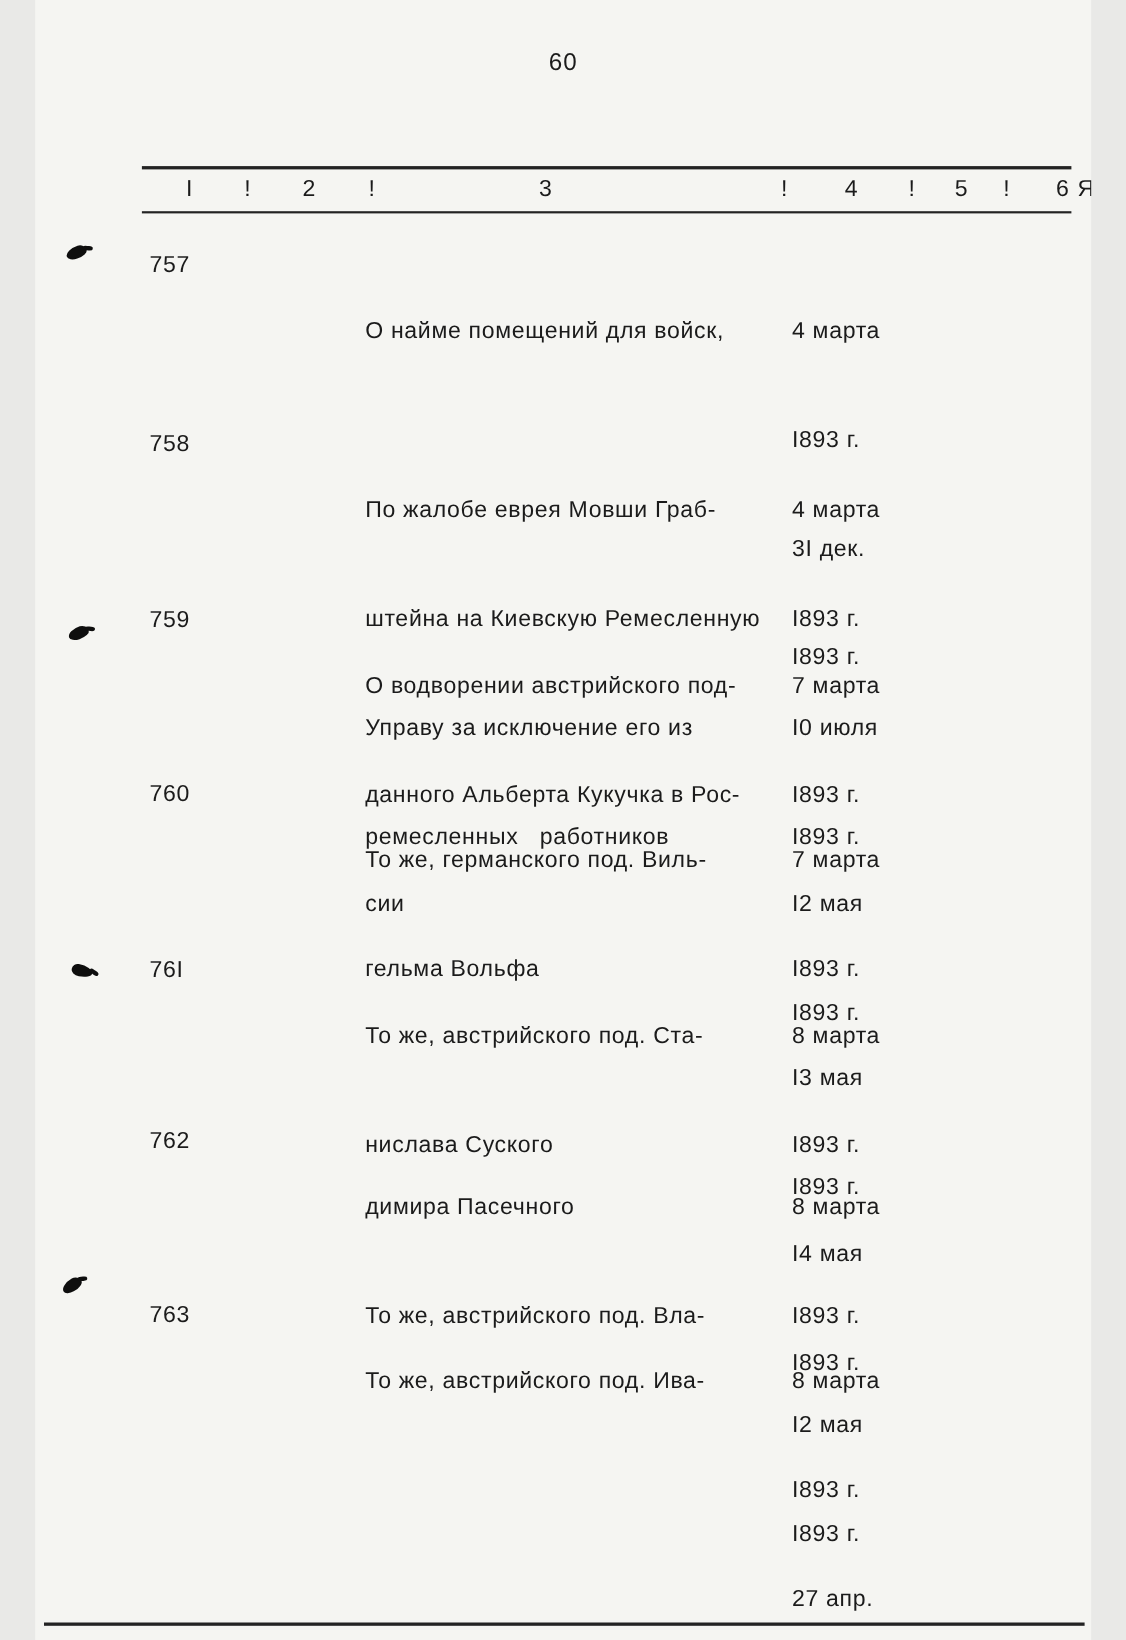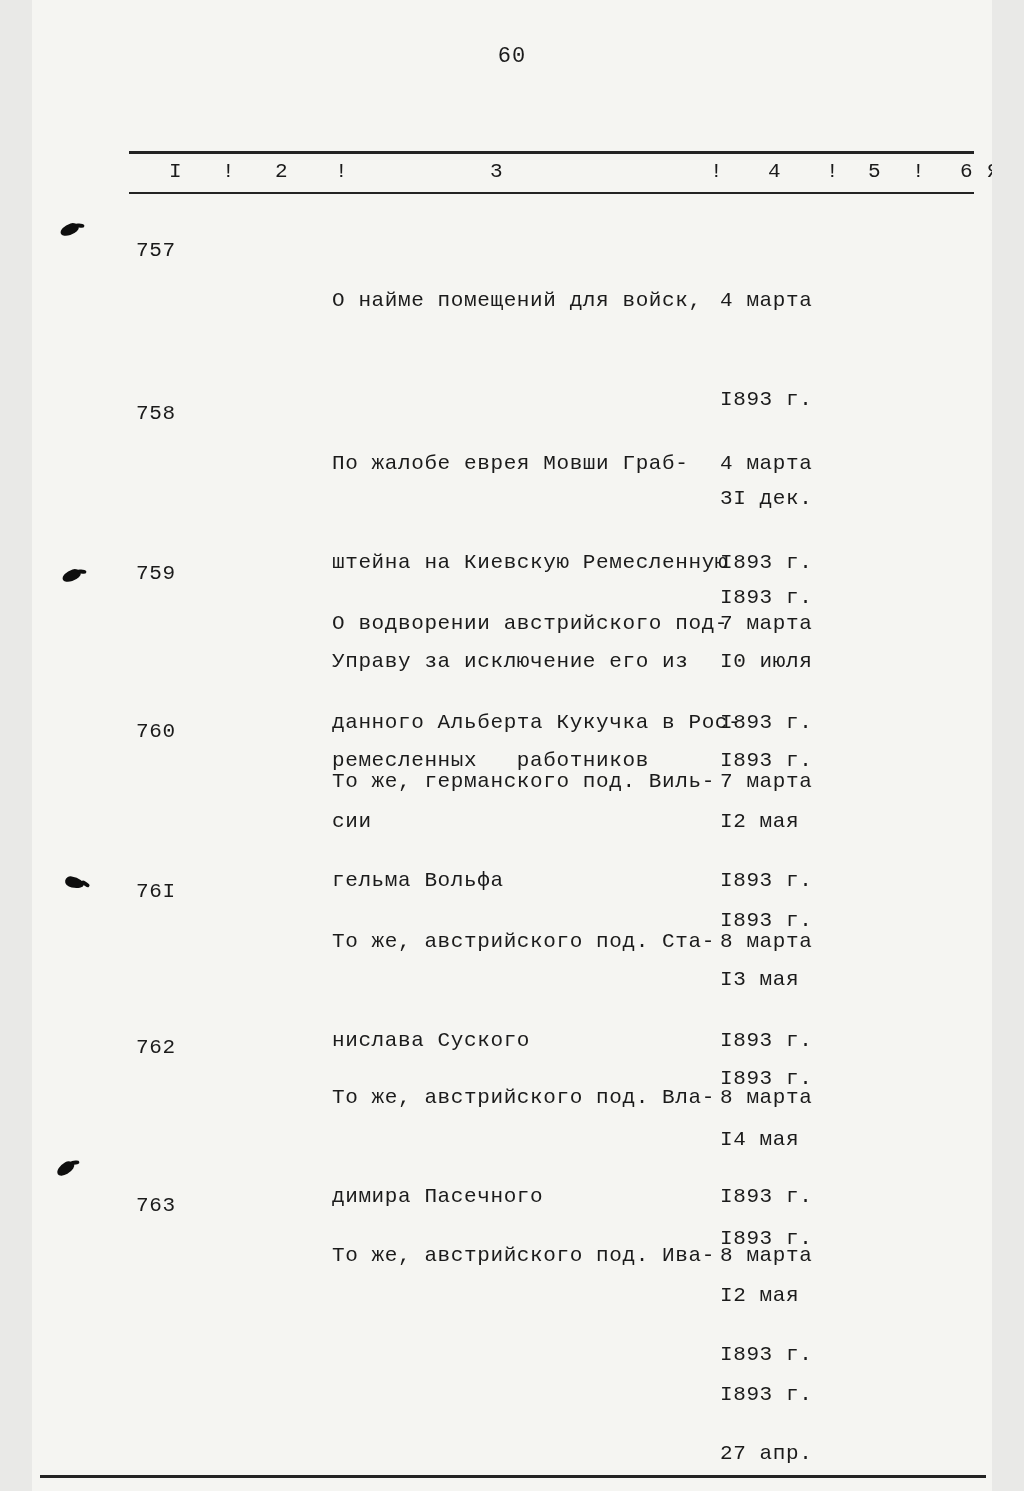--- a/index.html
+++ b/index.html
@@ -7,21 +7,21 @@
     padding: 0;
     background: #e9e9e7;
   }
   .page {
     position: relative;
     width: 960px;
     height: 1491px;
     margin: 0 auto;
     background: #f5f5f2;
     overflow: hidden;
-    font-family: Liberation Mono, monospace;
+    font-family: Liberation Sans, sans-serif;
     color: #1b1b1b;
   }
   .page-number {
     position: absolute;
     top: 44px;
     left: 0;
     width: 100%;
     text-align: center;
     font-size: 22px;
     letter-spacing: 1px;
@@ -67,21 +67,21 @@
     position: absolute;
     left: 0;
     width: 100%;
     font-size: 21px;
     line-height: 33px;
     letter-spacing: 0.6px;
   }
   .col-num {
     position: absolute;
     left: 104px;
-    top: 16px;
+    top: 6px;
     white-space: pre;
   }
   .col-desc {
     position: absolute;
     left: 300px;
     top: 0;
     width: 392px;
     white-space: pre;
   }
   .col-dates {
@@ -211,22 +211,22 @@
       <div class="line">8 марта</div>
       <div class="line">I893 г.</div>
       <div class="line">I4 мая</div>
       <div class="line">I893 г.</div>
     </div>
   </div>
 
   <div class="entry" style="top:1015px;">
     <div class="col-num">762</div>
     <div class="col-desc">
+      <div class="line">димира Пасечного</div>
       <div class="line">То же, австрийского под. Вла-</div>
-      <div class="line">димира Пасечного</div>
     </div>
     <div class="col-dates">
       <div class="line">8 марта</div>
       <div class="line">I893 г.</div>
       <div class="line">I2 мая</div>
       <div class="line">I893 г.</div>
     </div>
   </div>
 
   <div class="entry" style="top:1173px;">

